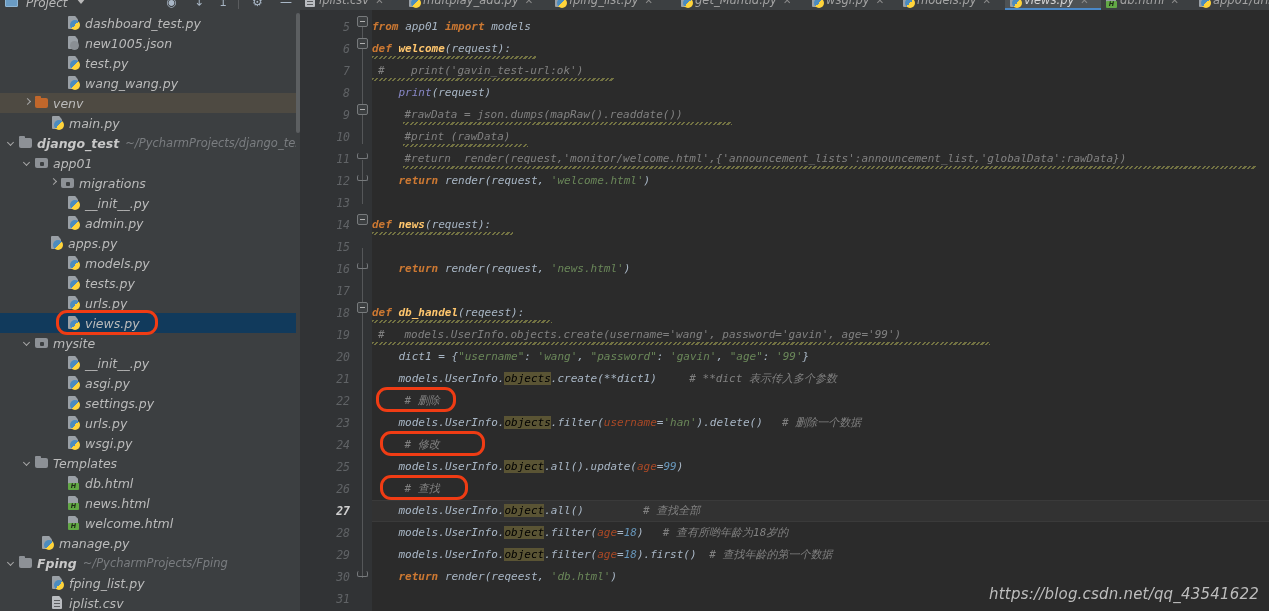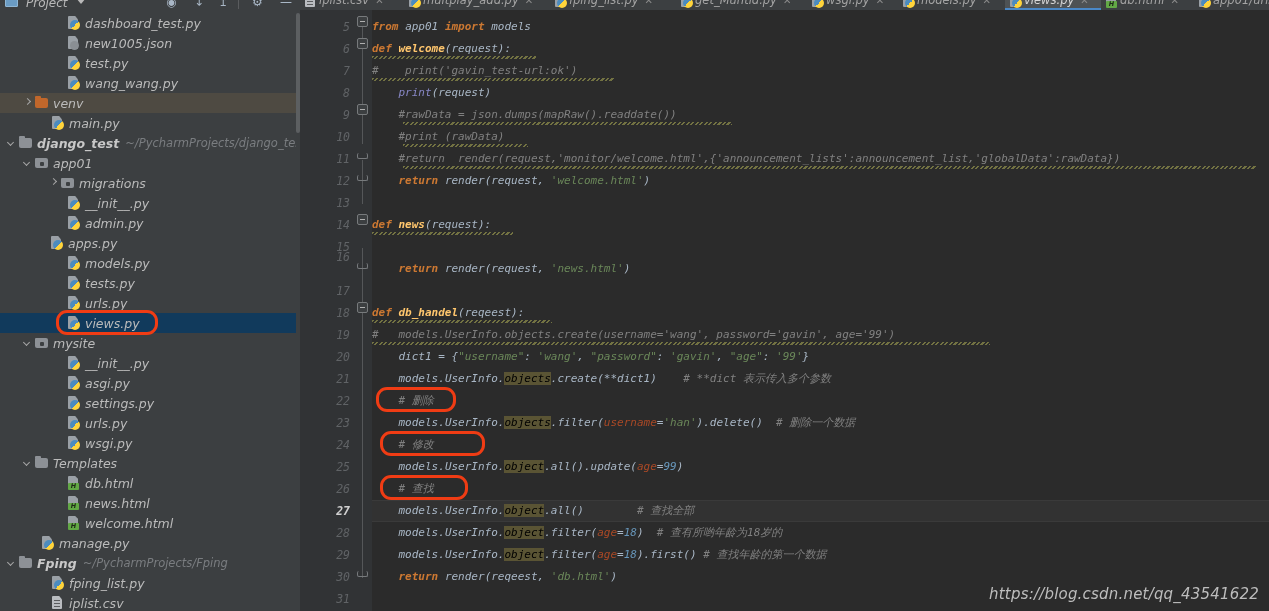--- a/index.html
+++ b/index.html
@@ -239,21 +239,21 @@
     position: absolute; left: 72px; width: 897px; height: 22px;
     background: #323232; border-top: 1px solid #3a3a3a; border-bottom: 1px solid #3a3a3a;
   }
 
   
   .kw      { color: #cc7832; font-weight: bold; }
   .fn      { color: #ffc66d; font-weight: bold; }
   .def     { color: #a9b7c6; }
   .str     { color: #6a8759; }
   .num     { color: #6897bb; }
-  .cmt     { color: #808080; }
+  .cmt     { color: #808080; margin-left: 6px; }
   .param   { color: #aa4926; }
   .builtin { color: #8888c6; }
   .hl      { background: #5a5434; }
 
   .squiggle {
     position: absolute; height: 3px;
     background-image: repeating-linear-gradient(135deg, #8a8a4a 0 1.6px, transparent 1.6px 3.2px);
     opacity: .75;
   }
 
@@ -524,21 +524,21 @@
           <div class="gutter-line" style="top: 28px;">6</div>
           <div class="gutter-line" style="top: 50px;">7</div>
           <div class="gutter-line" style="top: 72px;">8</div>
           <div class="gutter-line" style="top: 94px;">9</div>
           <div class="gutter-line" style="top: 116px;">10</div>
           <div class="gutter-line" style="top: 138px;">11</div>
           <div class="gutter-line" style="top: 160px;">12</div>
           <div class="gutter-line" style="top: 182px;">13</div>
           <div class="gutter-line" style="top: 204px;">14</div>
           <div class="gutter-line" style="top: 226px;">15</div>
-          <div class="gutter-line" style="top: 236px; text-align: right;">16</div>
+          <div class="gutter-line" style="top: 248px; text-align: right;">16</div>
           <div class="gutter-line" style="top: 270px;">17</div>
           <div class="gutter-line" style="top: 292px;">18</div>
           <div class="gutter-line" style="top: 314px;">19</div>
           <div class="gutter-line" style="top: 336px;">20</div>
           <div class="gutter-line" style="top: 358px;">21</div>
           <div class="gutter-line" style="top: 380px;">22</div>
           <div class="gutter-line" style="top: 402px;">23</div>
           <div class="gutter-line" style="top: 424px;">24</div>
           <div class="gutter-line" style="top: 446px;">25</div>
           <div class="gutter-line" style="top: 468px;">26</div>

